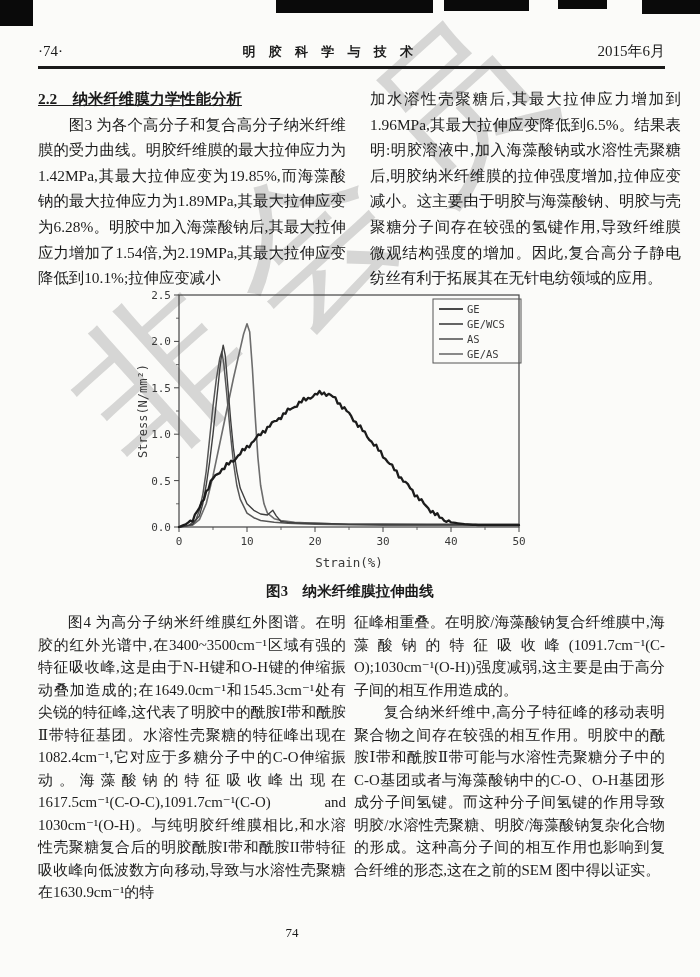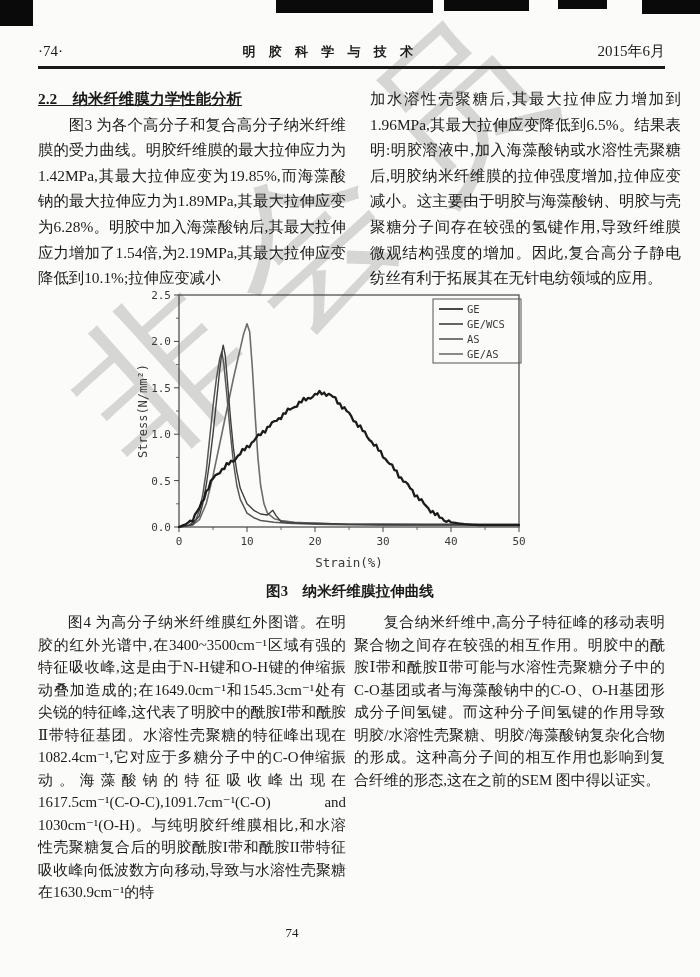--- a/index.html
+++ b/index.html
@@ -126,16 +126,17 @@
       <text x="334" y="74.5" font-size="10.5">GE/AS</text>
     </svg>
 </div>
 <div class="layer fig-caption">图3　纳米纤维膜拉伸曲线</div>
 
 <div class="layer col col-lb">
   <p class="body-text-sm ind">图4 为高分子纳米纤维膜红外图谱。在明胶的红外光谱中,在3400~3500cm⁻¹区域有强的特征吸收峰,这是由于N-H键和O-H键的伸缩振动叠加造成的;在1649.0cm⁻¹和1545.3cm⁻¹处有尖锐的特征峰,这代表了明胶中的酰胺Ⅰ带和酰胺Ⅱ带特征基团。水溶性壳聚糖的特征峰出现在1082.4cm⁻¹,它对应于多糖分子中的C-O伸缩振动。海藻酸钠的特征吸收峰出现在1617.5cm⁻¹(C-O-C),1091.7cm⁻¹(C-O) and 1030cm⁻¹(O-H)。与纯明胶纤维膜相比,和水溶性壳聚糖复合后的明胶酰胺I带和酰胺II带特征吸收峰向低波数方向移动,导致与水溶性壳聚糖在1630.9cm⁻¹的特</p>
 </div>
 
 <div class="layer col col-rb">
+  <p class="body-text-sm">征峰相重叠。在明胶/海藻酸钠复合纤维膜中,海藻酸钠的特征吸收峰(1091.7cm⁻¹(C-O);1030cm⁻¹(O-H))强度减弱,这主要是由于高分子间的相互作用造成的。</p>
   <p class="body-text-sm ind">复合纳米纤维中,高分子特征峰的移动表明聚合物之间存在较强的相互作用。明胶中的酰胺Ⅰ带和酰胺Ⅱ带可能与水溶性壳聚糖分子中的C-O基团或者与海藻酸钠中的C-O、O-H基团形成分子间氢键。而这种分子间氢键的作用导致明胶/水溶性壳聚糖、明胶/海藻酸钠复杂化合物的形成。这种高分子间的相互作用也影响到复合纤维的形态,这在之前的SEM 图中得以证实。</p>
 </div>
 
 <div class="layer page-footer">74</div>
 
 </body></html>

